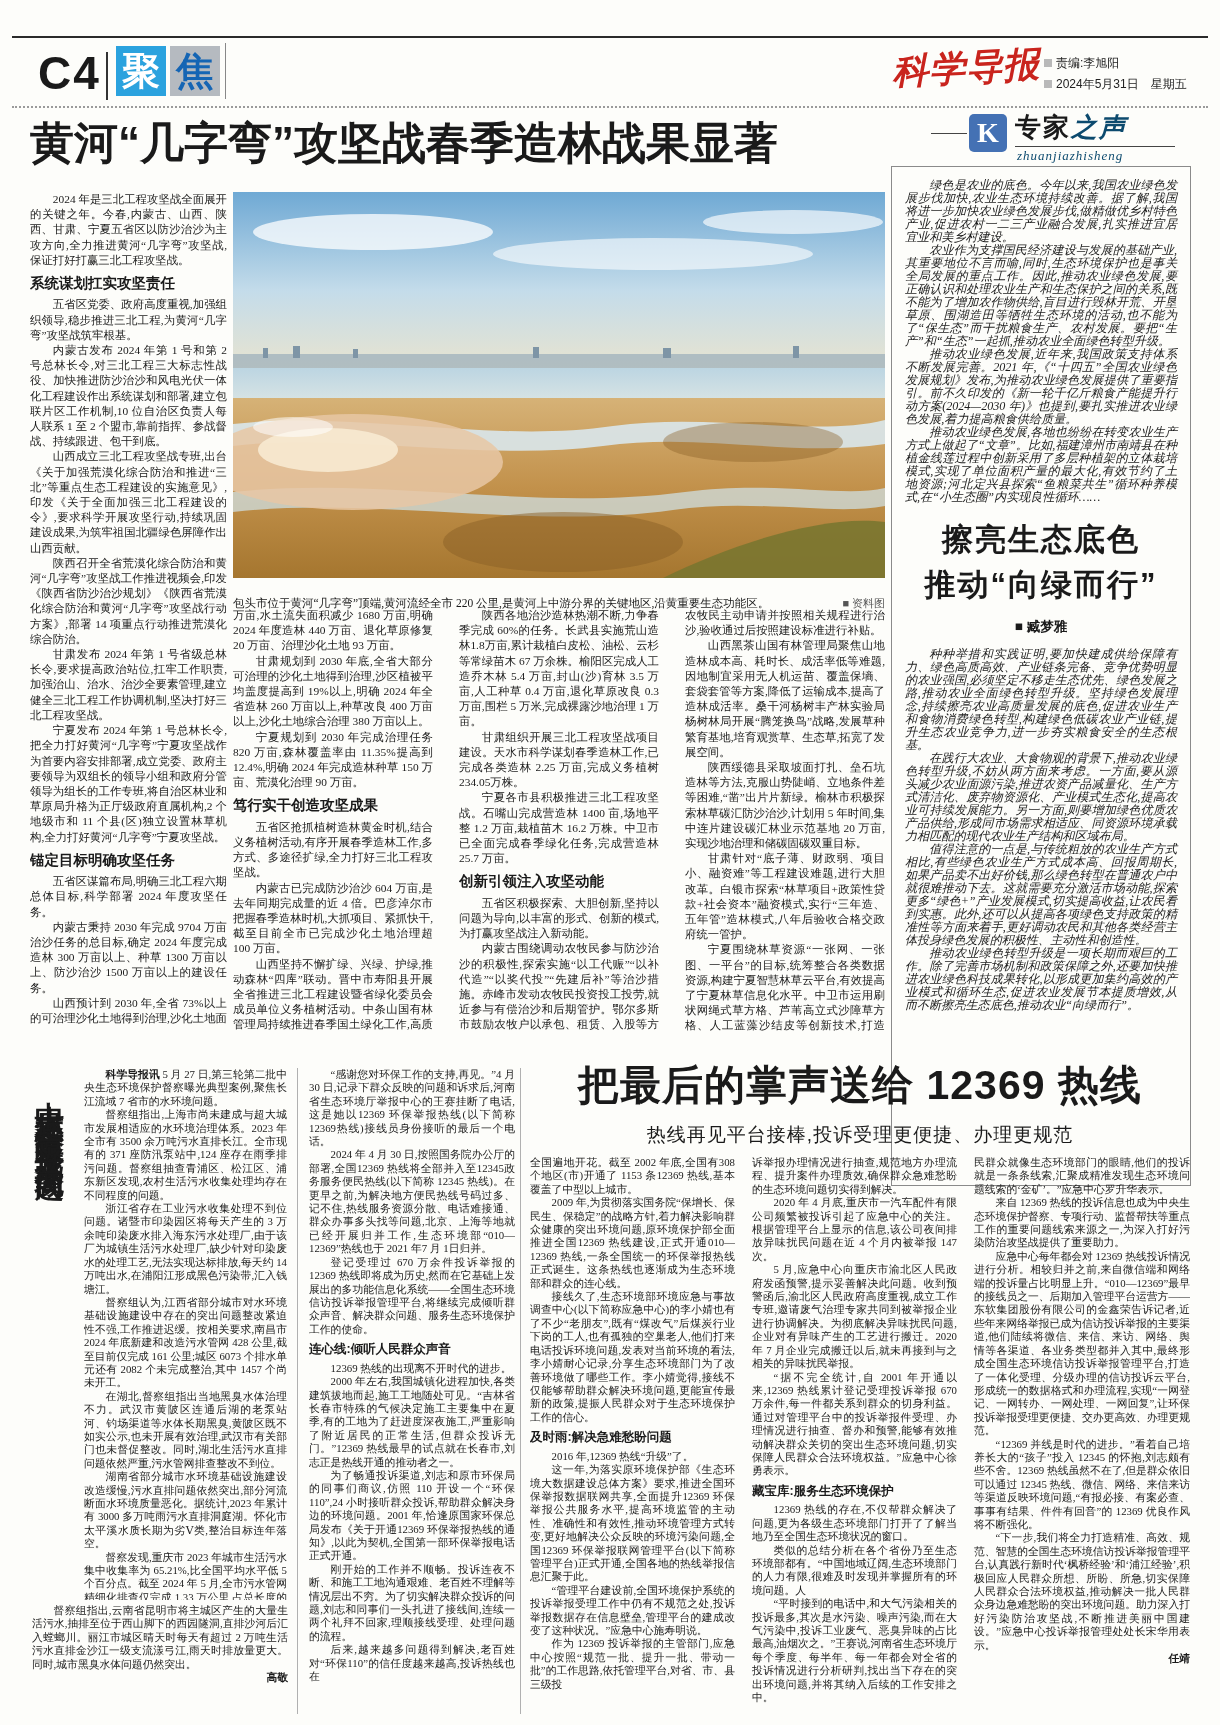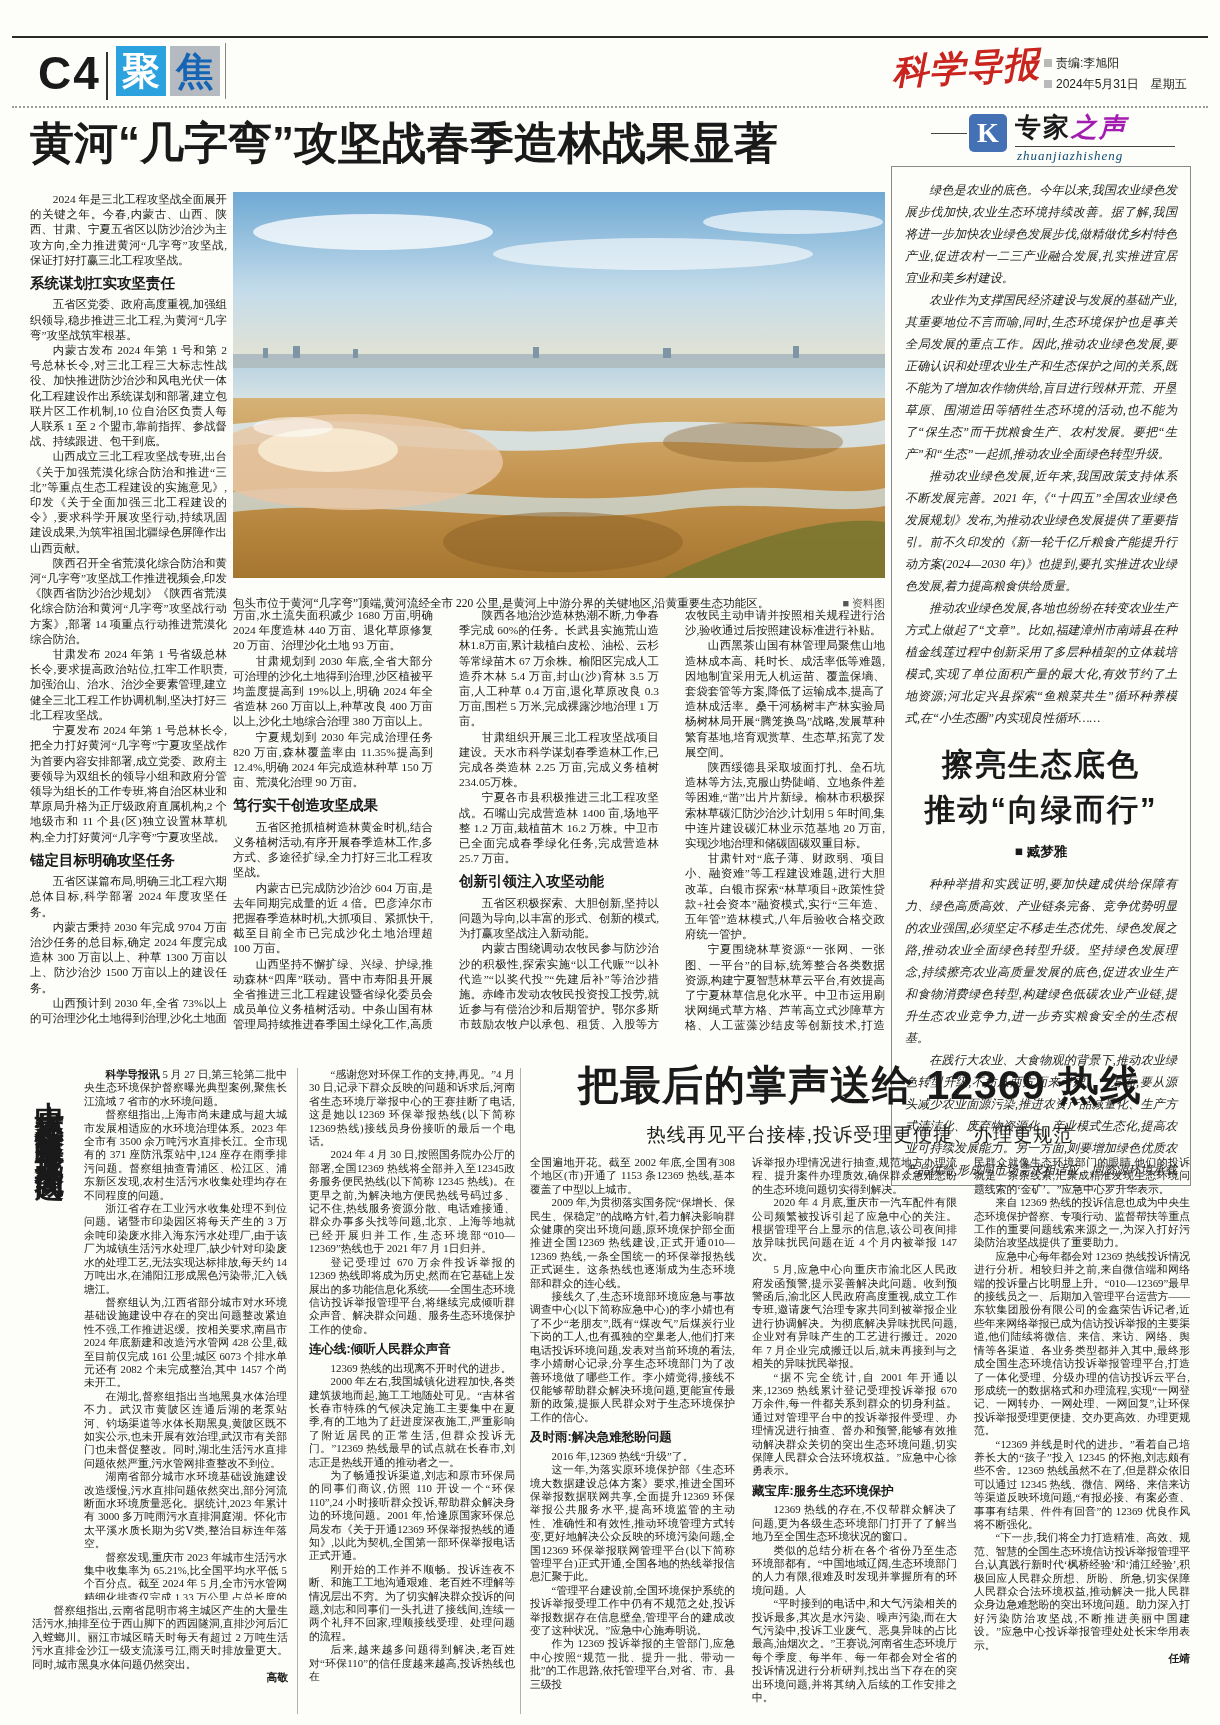--- a/index.html
+++ b/index.html
@@ -44,29 +44,29 @@
   #mcol3{left:685px;top:608px;width:200px;height:426px;overflow:hidden;}
 
   
   #expert{left:891px;top:110px;width:302px;height:1080px;}
   #expert-logo{position:relative;height:56px;}
   #k-box{position:absolute;left:78px;top:4px;width:38px;height:38px;background:#4471b4;color:#fff;
          border-radius:5px;text-align:center;line-height:38px;font-size:28px;font-weight:bold;
          font-family:"Liberation Serif",serif;}
   #exp-title{position:absolute;left:124px;top:0px;font-size:26px;font-weight:bold;letter-spacing:2px;
              font-family:"Liberation Sans",sans-serif;}
-  #exp-title .blue{color:#a21caf;font-style:italic;}
+  #exp-title .blue{color:#0c4a6e;font-style:italic;}
   #exp-line-l{position:absolute;left:40px;top:23px;width:36px;border-top:1px solid #444;}
   #exp-line-r{position:absolute;left:124px;top:36px;width:160px;border-top:1px solid #444;}
   #exp-pinyin{position:absolute;left:126px;top:38px;font-size:13px;font-style:italic;color:#0c4a6e;
               letter-spacing:1px;font-family:"Liberation Serif",serif;}
   #expert-box{position:absolute;left:0;top:56px;width:300px;height:1020px;border:1px solid #8a8a8a;
               padding:12px 13px;box-sizing:border-box;overflow:hidden;}
   #expert-box .para{margin:0;text-indent:2em;text-align:justify;font-style:italic;
-                    font-size:12.1px;line-height:22px;}
+                    font-size:12.1px;line-height:13px;}
   #exp-headline{text-align:center;font-family:"Liberation Sans","DejaVu Sans",sans-serif;
                 font-weight:900;font-size:31px;line-height:1.45;letter-spacing:2px;margin:14px 0 10px;}
   #exp-byline{text-align:center;font-weight:bold;font-size:13.5px;margin:0 0 12px;
               font-family:"Liberation Sans",sans-serif;}
 
   
   .bsec .para{font-size:10.8px;line-height:13.4px;}
   .bsec .sub{font-family:"Liberation Sans","DejaVu Sans",sans-serif;font-size:12.5px;font-weight:bold;
              margin:6px 0 4px;text-indent:0;line-height:1.25;}
   #insp-headline{left:28px;top:1078px;height:590px;writing-mode:vertical-rl;

